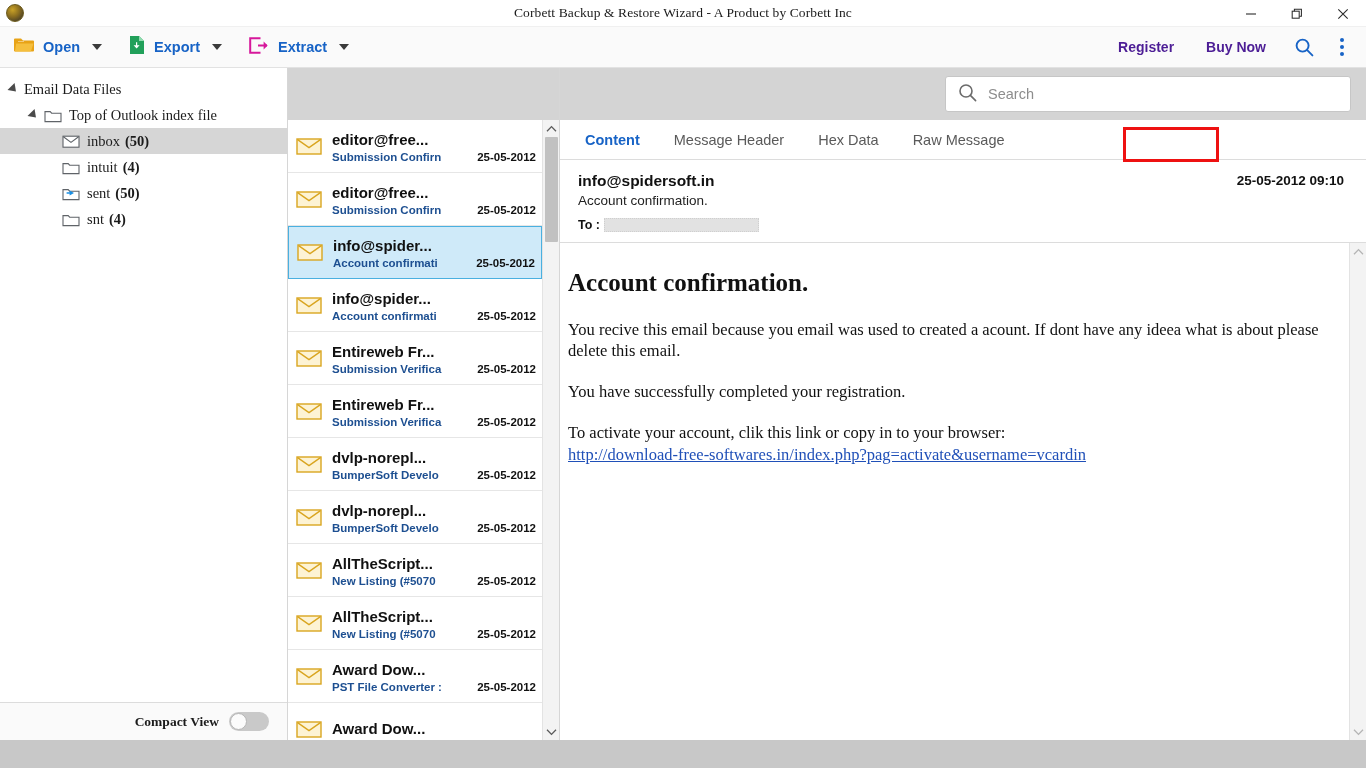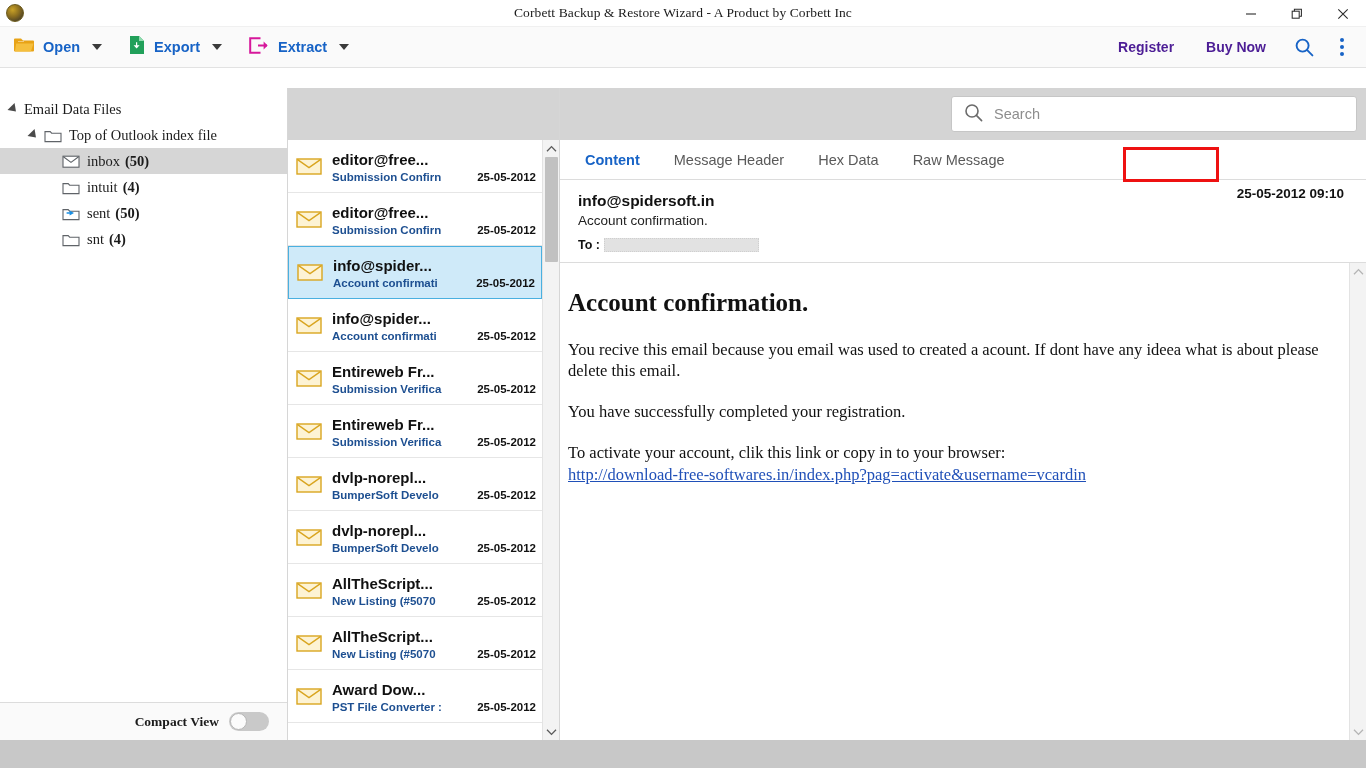--- a/index.html
+++ b/index.html
@@ -72,21 +72,21 @@
   .tb-right { margin-left: auto; display: flex; align-items: center; }
   .tlink {
     font-size: 14px; color: #4c1d95; font-weight: 600;
     padding: 0 16px; height: 33px; display: flex; align-items: center;
   }
   .ticon { padding: 0 12px; height: 33px; display: flex; align-items: center; color: #1763c6; }
   .kebab { display: flex; flex-direction: column; gap: 3px; padding: 0 18px 0 14px; }
   .kebab i { width: 4px; height: 4px; border-radius: 50%; background: #1763c6; display: block; }
 
   
-  .body { flex: 1 1 auto; display: flex; min-height: 0; margin-top: 20px; }
+  .body { flex: 1 1 auto; display: flex; min-height: 0; }
 
   
   .leftpane {
     width: 288px; flex: 0 0 288px;
     background: #fff;
     border-right: 1px solid #d6d6d6;
     display: flex; flex-direction: column;
   }
   .tree { flex: 1 1 auto; padding-top: 8px; overflow: hidden; }
   .trow {
@@ -181,21 +181,21 @@
     position: absolute; left: 2px; width: 13px;
     background: #c1c1c1; border-radius: 1px;
   }
 
   
   .rightpane { flex: 1 1 auto; display: flex; flex-direction: column; min-width: 0; background: #fff; }
   .searchbar {
     height: 52px; flex: 0 0 52px;
     background: #d4d4d4;
     display: flex; align-items: center; justify-content: flex-end;
-    padding-right: 9px;
+    padding-right: 15px;
   }
   .searchbox {
     width: 406px; height: 36px;
     background: #fff; border: 1px solid #c6c6c6; border-radius: 3px;
     display: flex; align-items: center; padding: 0 12px; gap: 11px;
   }
   .searchbox input {
     border: none; outline: none; flex: 1 1 auto;
     font-size: 14.5px; color: #333;
     font-family: "Liberation Sans", sans-serif;
@@ -228,21 +228,21 @@
     padding: 12px 18px 10px 18px;
     border-bottom: 1px solid #dcdcdc;
     position: relative;
   }
   .mh-from {
     font-size: 15.5px; font-weight: bold; color: #111;
     font-family: "Liberation Sans", sans-serif;
   }
   .mh-subj { font-size: 13.5px; color: #222; margin-top: 3px; }
   .mh-date {
-    position: absolute; right: 22px; top: 6px;
+    position: absolute; right: 22px; top: 13px;
     font-size: 13.5px; color: #111; font-weight: bold;
   }
   .mh-to { display: flex; align-items: center; gap: 4px; margin-top: 10px; }
   .mh-to-lbl { font-size: 12.5px; font-weight: bold; color: #111; }
   .redact { width: 155px; height: 14px; background: #e2e2e2; border: 1px dotted #cfcfcf; }
 
   .contentwrap { flex: 1 1 auto; display: flex; min-height: 0; }
   .content {
     flex: 1 1 auto; overflow: hidden;
     padding: 26px 24px 0 8px;

